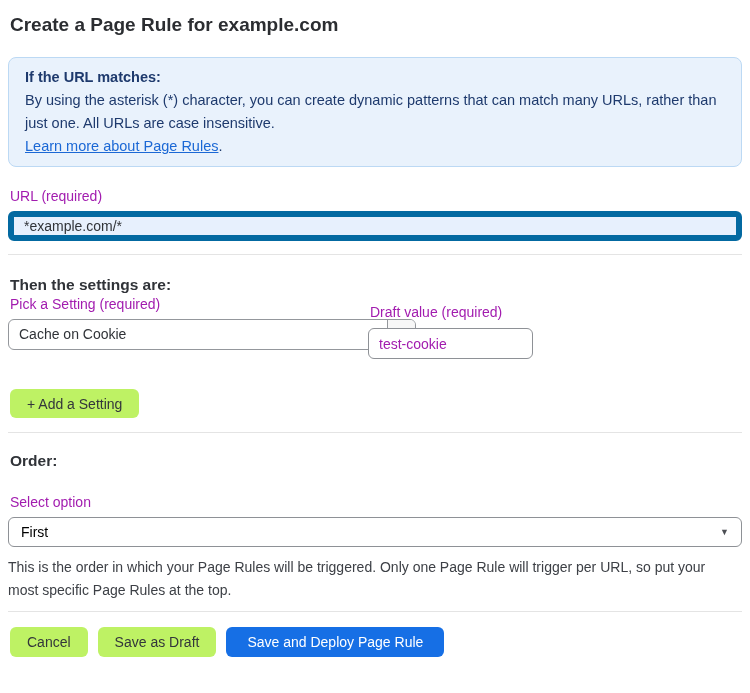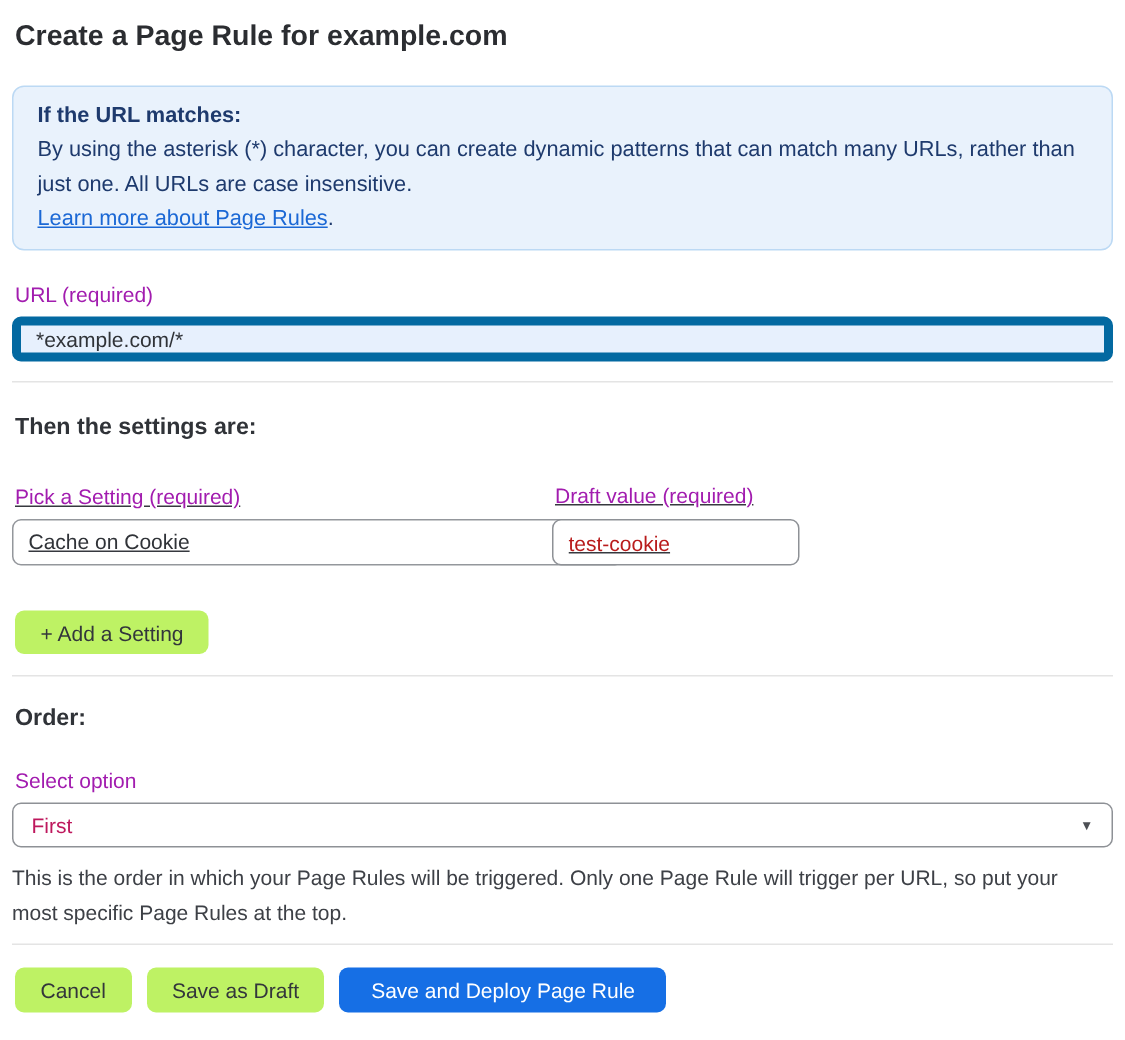--- a/index.html
+++ b/index.html
@@ -79,23 +79,21 @@
   .section-heading {
     font-size: 15.5px;
     line-height: 20px;
     font-weight: bold;
     color: #303338;
     margin: 20px 2px 0;
   }
 
   .settings-row {
     display: flex;
-    align-items: flex-end;
-    margin-top: 18px;
-    text-decoration: underline;
+    align-items: flex-start;
   }
   .setting-col { width: 340px; }
   .value-col { margin-left: 20px; padding-top: 8px; }
 
   
   .setting-select {
     display: flex;
     align-items: stretch;
     width: 408px;
     height: 31px;
@@ -130,21 +128,21 @@
   .value-input {
     display: block;
     width: 165px;
     height: 31px;
     background: #ffffff;
     border: 1px solid #8e9196;
     border-radius: 6px;
     padding: 0 10px;
     font-family: "Liberation Sans", sans-serif;
     font-size: 14px;
-    color: #b91c1c;
+    color: #a21caf;
     outline: none;
     margin-top: 7px;
   }
 
   .btn {
     display: inline-flex;
     align-items: center;
     justify-content: center;
     height: 30px;
     border: none;
@@ -169,21 +167,21 @@
     height: 30px;
     background: #ffffff;
     border: 1px solid #8e9196;
     border-radius: 6px;
     padding: 0 12px;
     cursor: pointer;
   }
   .order-select .select-text {
     flex: 1;
     font-size: 14px;
-    color: #be185d;
+    color: #000000;
   }
 
   .order-helper {
     margin-top: 9px;
     font-size: 14px;
     line-height: 23px;
     color: #3d4046;
     max-width: 710px;
   }
 

